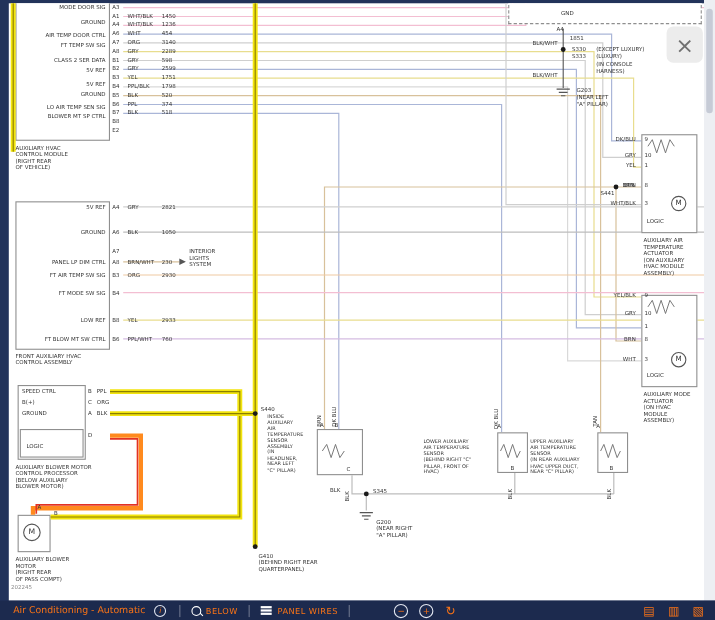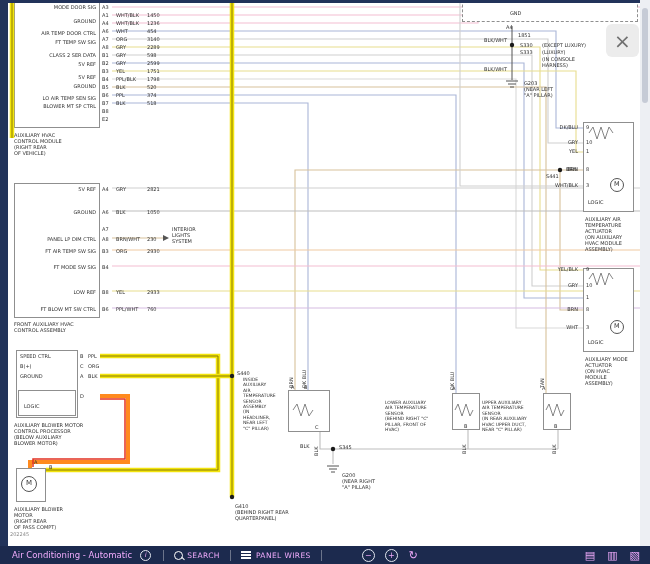--- a/index.html
+++ b/index.html
@@ -12,21 +12,21 @@
   .lbl.r{text-align:right}
   .lbl.v{writing-mode:vertical-rl;transform:rotate(180deg)}
   .bx{position:absolute;border:1px solid #8f8f8f;background:#fff;box-sizing:border-box}
   .bx.dash{border-style:dashed}
   .close{position:absolute;left:606px;top:24px;width:33px;height:33px;background:#ececec;
          border-radius:6px;color:#707070;font-size:20px;display:flex;align-items:center;
          justify-content:center;pointer-events:auto;cursor:pointer}
   .scroll{position:absolute;right:0;top:0;width:10px;height:546px;background:#edeff3}
   .thumb{position:absolute;left:2px;top:8px;width:6px;height:95px;background:#c6cbd6;border-radius:3px}
   .toolbar{position:absolute;left:0;bottom:0;width:100%;height:18px;background:#1c2a4e;
-           display:flex;align-items:center;color:#f0abfc}
+           display:flex;align-items:center;color:#f97316}
   .tb-title{font-size:8.5px;margin-left:12px;margin-right:6px;white-space:nowrap}
   .tb-item{display:flex;align-items:center;font-size:7.5px;letter-spacing:.4px;white-space:nowrap;cursor:pointer}
   .sep{width:1px;height:11px;background:rgba(255,255,255,.35);margin:0 10px}
   .circ{width:11px;height:11px;border:1px solid #e2e6f0;border-radius:50%;display:inline-flex;
         align-items:center;justify-content:center;font-size:8px;margin:0 5px;cursor:pointer}
   .info{width:9px;height:9px;font-size:7px;font-style:italic;margin:0 2px}
   .plain{font-size:11px;margin:0 6px;cursor:pointer}
   .mag{position:relative;width:7px;height:7px;border:1.2px solid #fff;border-radius:50%;
        display:inline-block;margin-right:4px}
   .mag::after{content:"";position:absolute;width:4px;height:1.2px;background:#fff;right:-3px;
@@ -328,21 +328,21 @@
   <div class="scroll">
     <div class="thumb"></div>
   </div>
 
   <div class="toolbar">
     <span class="tb-title">Air Conditioning - Automatic</span>
     <span class="circ info">i</span>
     <span class="sep"></span>
     <div class="tb-item">
       <span class="mag"></span>
-      <span>SEARCH</span>
+      <span>BELOW</span>
     </div>
     <span class="sep"></span>
     <div class="tb-item">
       <span class="wicn"></span>
       <span>PANEL WIRES</span>
     </div>
     <span class="sep"></span>
     <span class="circ" style="margin-left:30px">−</span>
     <span class="circ">+</span>
     <span class="plain">↻</span>

